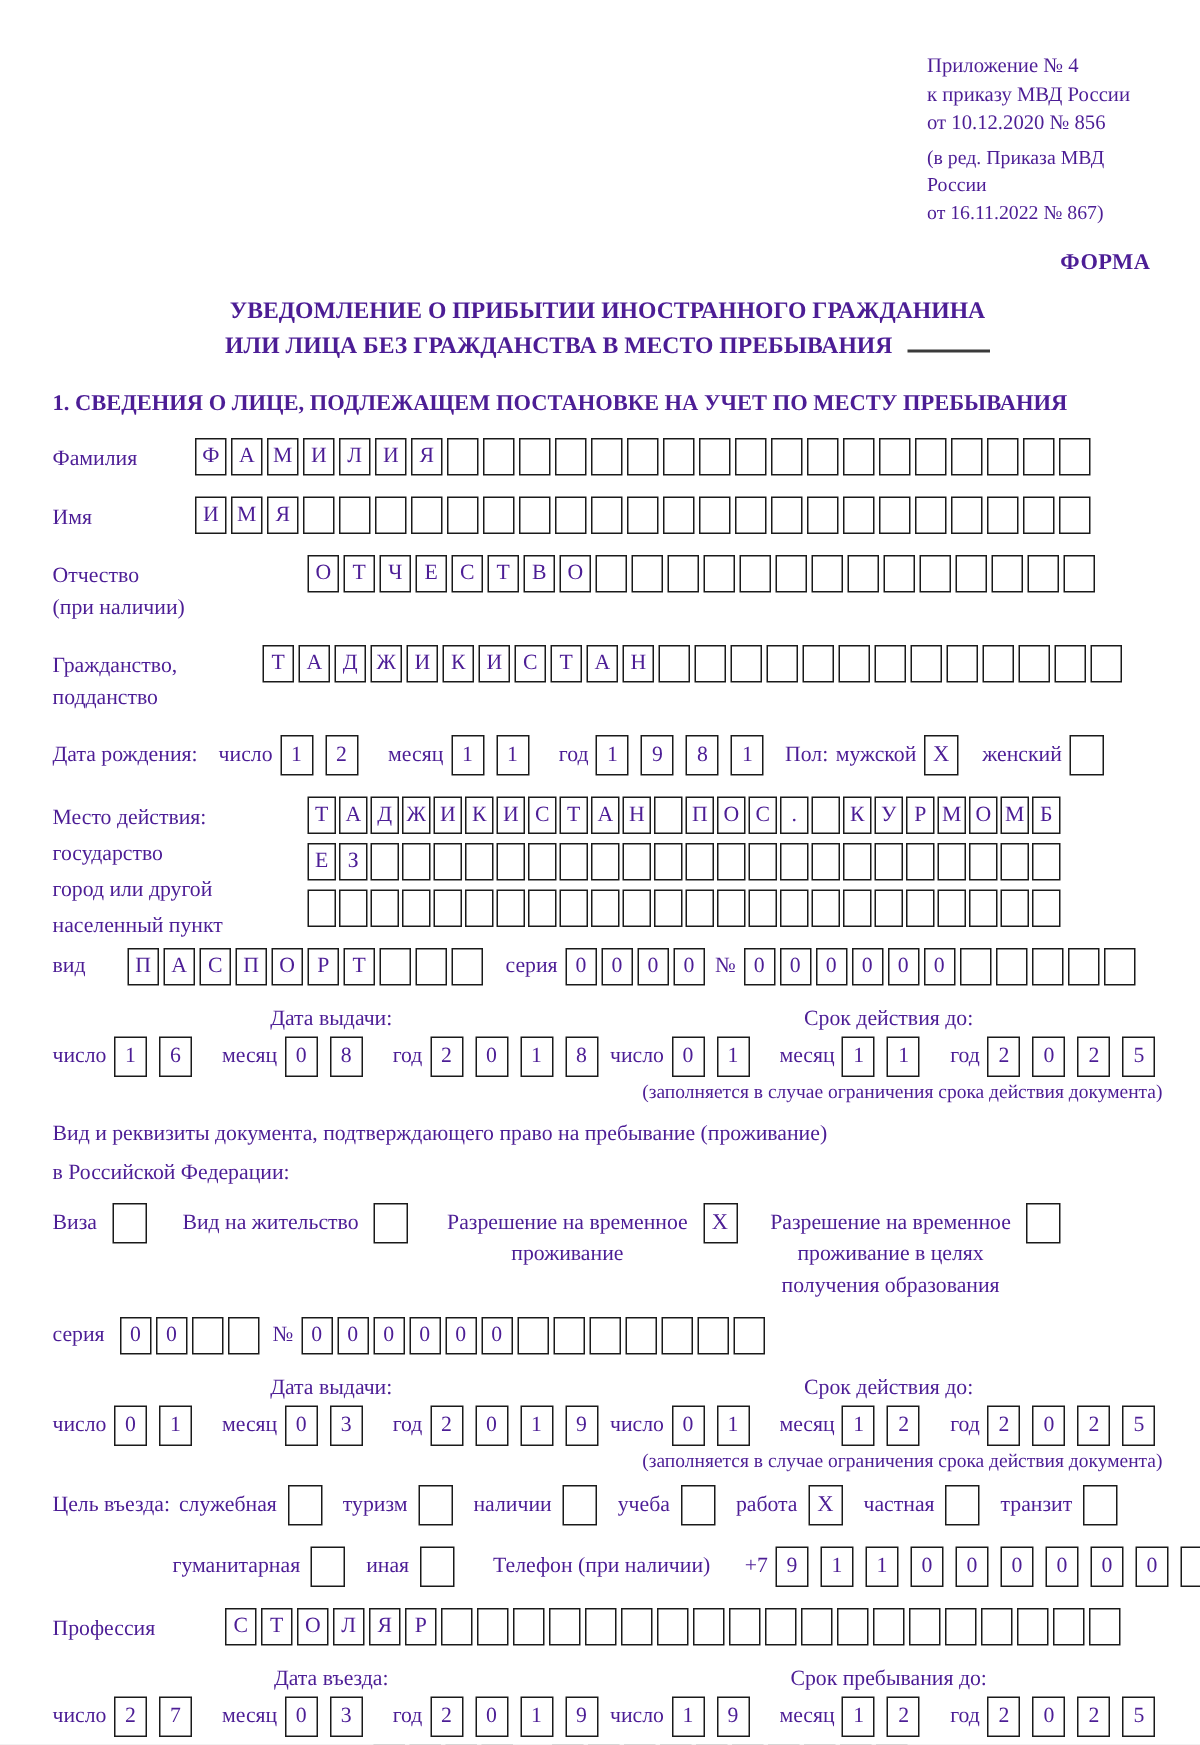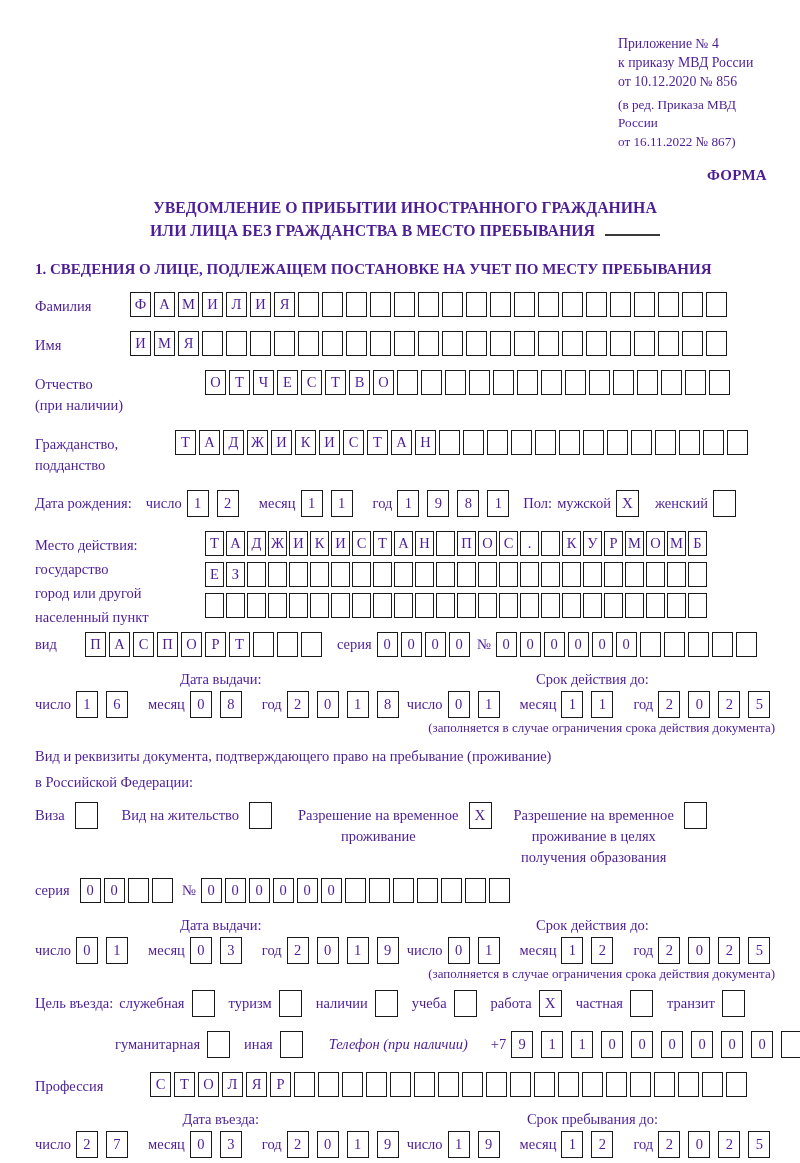--- a/index.html
+++ b/index.html
@@ -514,21 +514,21 @@
     <span class="chk"></span>
     <span class="plbl">транзит</span>
     <span class="chk"></span>
   </div>
 
   <div class="row ac" style="padding-left:66px;">
     <span class="plbl">гуманитарная</span>
     <span class="chk"></span>
     <span class="plbl">иная</span>
     <span class="chk"></span>
-    <span class="dlbl" style="margin-left:26px;font-style:italic;">Телефон (при наличии)</span>
+    <span class="dlbl" style="margin-left:26px;">Телефон (при наличии)</span>
     <span class="dlbl" style="margin-left:18px;">+7</span>
     <span class="cells">
         <span class="cell d">9</span>
         <span class="cell d">1</span>
         <span class="cell d">1</span>
         <span class="cell d">0</span>
         <span class="cell d">0</span>
         <span class="cell d">0</span>
         <span class="cell d">0</span>
         <span class="cell d">0</span>

